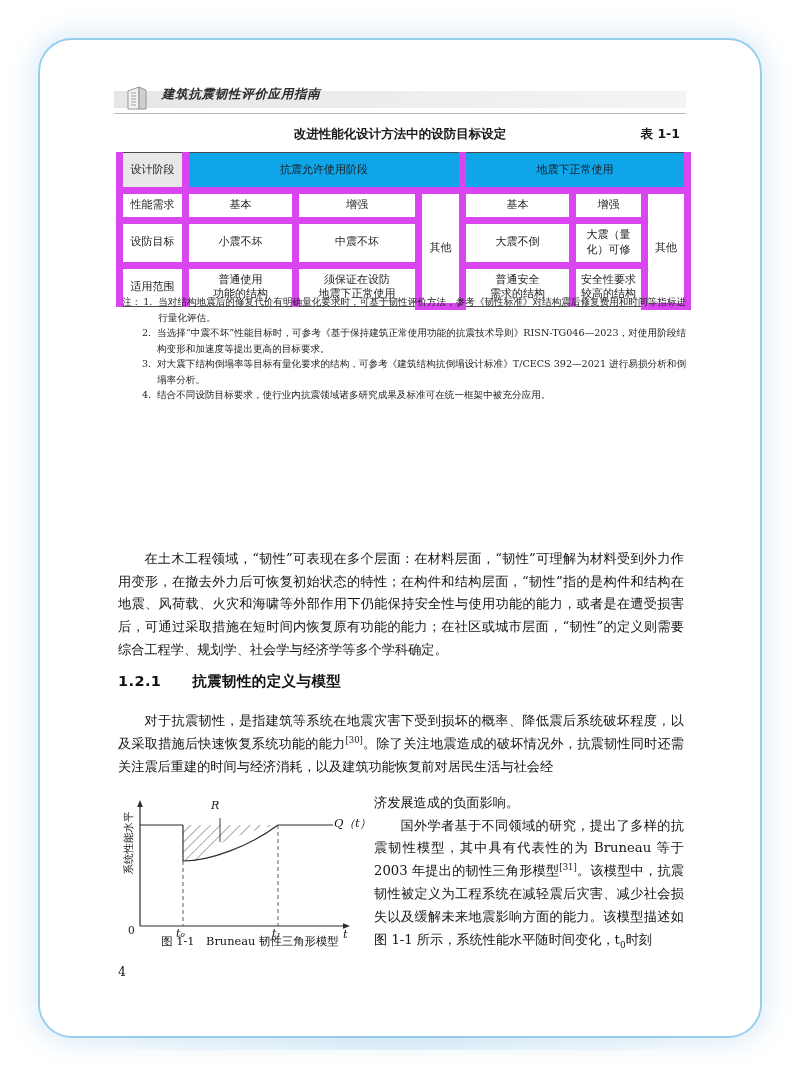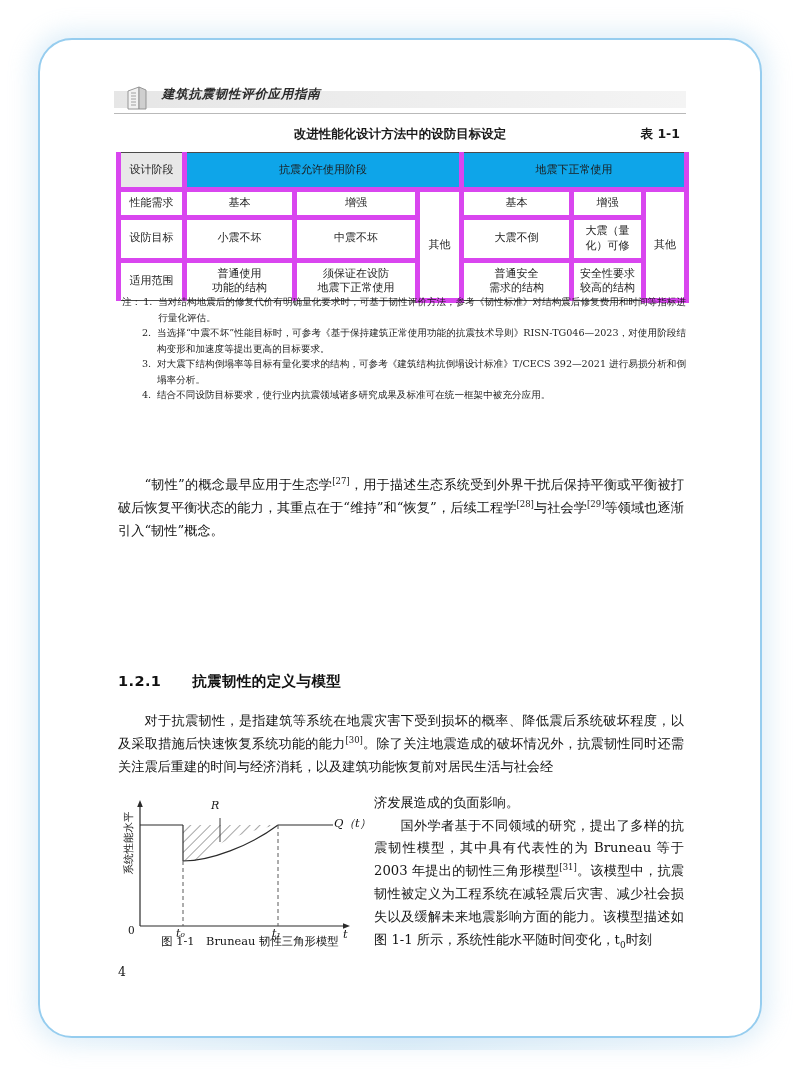--- a/index.html
+++ b/index.html
@@ -129,21 +129,21 @@
   table.spec {
     border-collapse: collapse;
     width: 568px;
     table-layout: fixed;
     font-family: "DejaVu Serif", serif;
     font-size: 11px;
     color: #1c1c1c;
     padding-left: 48px;
   }
   table.spec td {
-    border: 5px solid #d946ef;
+    border: 7px solid #d946ef;
     text-align: center;
     vertical-align: middle;
     line-height: 1.35;
     padding: 4px 2px;
   }
   table.spec tr.hdr td {
     background: #0ea5e9;
     height: 26px;
     font-weight: 400;
   }
@@ -401,21 +401,21 @@
       <span class="note-num">3.</span>
       <span class="note-body">对大震下结构倒塌率等目标有量化要求的结构，可参考《建筑结构抗倒塌设计标准》T/CECS 392—2021 进行易损分析和倒塌率分析。</span>
     </div>
     <div class="note-row note-indent">
       <span class="note-num">4.</span>
       <span class="note-body">结合不同设防目标要求，使行业内抗震领域诸多研究成果及标准可在统一框架中被充分应用。</span>
     </div>
   </div>
 
 
-  <div class="body-col para" style="top:474px;">“韧性”的概念最早应用于生态学<sup class="sup">[27]</sup>，用于描述生态系统受到外界干扰后保持平衡或平衡被打破后恢复平衡状态的能力，其重点在于“维持”和“恢复”，后续工程学<sup class="sup">[28]</sup>与社会学<sup class="sup">[29]</sup>等领域也逐渐引入“韧性”概念。</div>
+  <div class="body-col para" style="top:548px;">在土木工程领域，“韧性”可表现在多个层面：在材料层面，“韧性”可理解为材料受到外力作用变形，在撤去外力后可恢复初始状态的特性；在构件和结构层面，“韧性”指的是构件和结构在地震、风荷载、火灾和海啸等外部作用下仍能保持安全性与使用功能的能力，或者是在遭受损害后，可通过采取措施在短时间内恢复原有功能的能力；在社区或城市层面，“韧性”的定义则需要综合工程学、规划学、社会学与经济学等多个学科确定。</div>
 
   <div class="sub-head" style="top:672px;">
     <span>1.2.1</span>
     <span style="display:inline-block;width:20px"></span>
     <span>抗震韧性的定义与模型</span>
   </div>
 
   <div class="body-col para" style="top:710px;">对于抗震韧性，是指建筑等系统在地震灾害下受到损坏的概率、降低震后系统破坏程度，以及采取措施后快速恢复系统功能的能力<sup class="sup">[30]</sup>。除了关注地震造成的破坏情况外，抗震韧性同时还需关注震后重建的时间与经济消耗，以及建筑功能恢复前对居民生活与社会经</div>
 
   <div class="figure">

